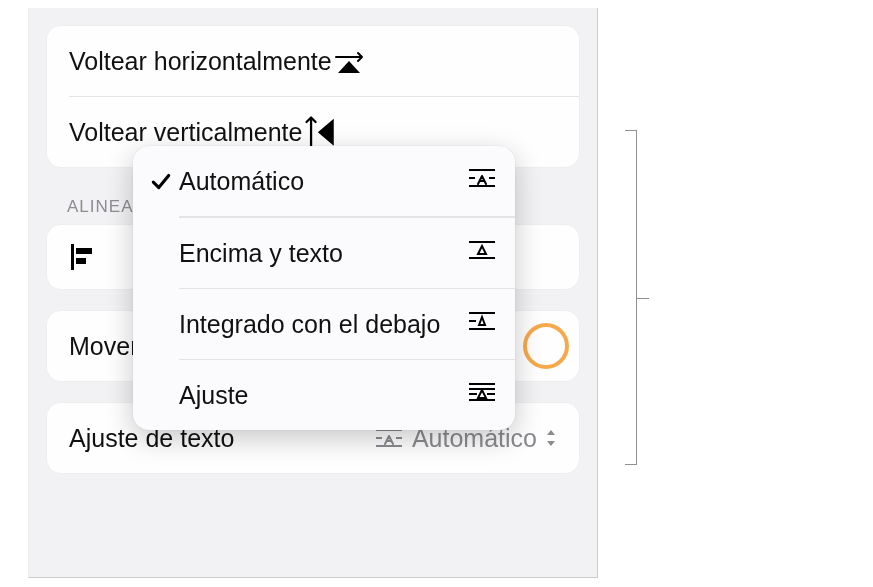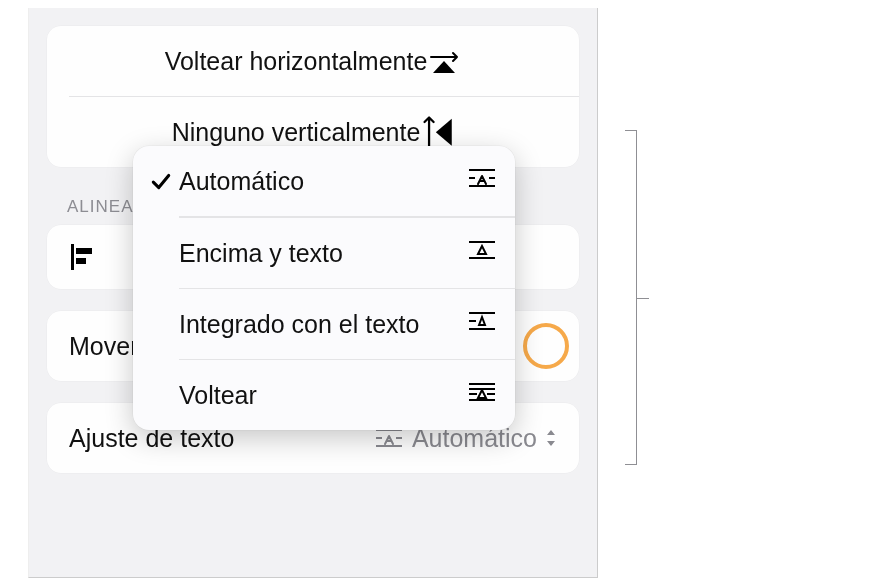--- a/index.html
+++ b/index.html
@@ -1,19 +1,19 @@
 <!DOCTYPE html>
 <html><head>
   <meta charset="utf-8">
   <style>
     * { box-sizing: border-box; margin: 0; padding: 0; }
     body { font-family: -apple-system, "SF Pro Text", "Helvetica Neue", Arial, sans-serif; background: #fff; width: 873px; height: 587px; position: relative; }
     .panel { position: absolute; left: 28px; top: 8px; width: 570px; height: 570px; background: #f2f2f4; border: 1px solid #ccc; border-top: none; border-left-color: #eee; padding: 18px; }
     .card { background: #fefefe; border-radius: 14px; box-shadow: 0 0 0 0.5px rgba(0,0,0,0.03); overflow: hidden; }
-    .row { display: flex; align-items: center; justify-content: center; padding: 18px 22px; min-height: 70px; }
+    .row { display: flex; align-items: center; justify-content: flex-start; padding: 18px 22px; min-height: 70px; }
     .divider { height: 1px; background: #e4e4e6; margin-left: 22px; }
     .row-label { font-size: 25px; color: #111; }
     .icon { width: 34px; height: 34px; display: flex; align-items: center; justify-content: center; color: #000; }
     .section-title { font-size: 17px; letter-spacing: 1px; color: #8d8d93; margin: 30px 0 8px 20px; text-transform: uppercase; }
     .align-card { padding: 0; }
     .align-row { display: flex; align-items: center; padding: 14px 20px; min-height: 64px; }
     .align-icon { width: 30px; height: 30px; color: #000; }
     .ring { width: 46px; height: 46px; border-radius: 50%; border: 4px solid #f6a94a; position: absolute; right: 10px; top: 50%; transform: translateY(-50%); }
     .mover-card { margin-top: 22px; position: relative; }
     .mover-row { display: flex; align-items: center; padding: 18px 22px; min-height: 70px; }
@@ -42,21 +42,21 @@
       <span class="row-label">Voltear horizontalmente</span>
       <span class="icon">
         <svg viewBox="0 0 34 28" fill="currentColor">
           <path d="M4 10 h26 M26 6 l4 4 l-4 4" stroke="currentColor" stroke-width="2" fill="none" stroke-linecap="round" stroke-linejoin="round"></path>
           <path d="M17 14 L6 26 L28 26 Z"></path>
         </svg>
       </span>
     </div>
     <div class="divider"></div>
     <div class="row">
-      <span class="row-label">Ninguno verticalmente</span>
+      <span class="row-label">Voltear verticalmente</span>
       <span class="icon">
         <svg viewBox="0 0 30 34" fill="currentColor">
           <path d="M8 30 v-26 M4 8 l4 -4 l4 4" stroke="currentColor" stroke-width="2" fill="none" stroke-linecap="round" stroke-linejoin="round"></path>
           <path d="M14 17 L28 5 L28 29 Z"></path>
         </svg>
       </span>
     </div>
   </div>
 
   <div class="section-title">Alinear</div>
@@ -132,35 +132,35 @@
         <line x1="2" y1="4" x2="28" y2="4"></line>
         <path d="M11 16 L15 8 L19 16 Z"></path>
         <line x1="2" y1="20" x2="28" y2="20"></line>
       </svg>
     </span>
   </div>
   <div class="popup-div"></div>
 
   <div class="popup-item">
     <span class="popup-check"></span>
-    <span class="popup-label">Integrado con el texto</span>
+    <span class="popup-label">Integrado con el debajo</span>
     <span class="popup-icon">
       <svg viewBox="0 0 30 24" fill="none" stroke="currentColor" stroke-width="2">
         <line x1="2" y1="4" x2="28" y2="4"></line>
         <line x1="2" y1="12" x2="9" y2="12"></line>
         <path d="M12 16 L15 8 L18 16 Z"></path>
         <line x1="2" y1="20" x2="28" y2="20"></line>
       </svg>
     </span>
   </div>
   <div class="popup-div"></div>
 
   <div class="popup-item">
     <span class="popup-check"></span>
-    <span class="popup-label">Voltear</span>
+    <span class="popup-label">Ajuste</span>
     <span class="popup-icon">
       <svg viewBox="0 0 30 24" fill="none" stroke="currentColor" stroke-width="2">
         <line x1="2" y1="4" x2="28" y2="4"></line>
         <line x1="2" y1="9" x2="28" y2="9"></line>
         <path d="M11 18 L15 10 L19 18 Z"></path>
         <line x1="2" y1="14" x2="10" y2="14"></line>
           <line x1="20" y1="14" x2="28" y2="14"></line>
         <line x1="2" y1="20" x2="28" y2="20"></line>
       </svg>
     </span>

